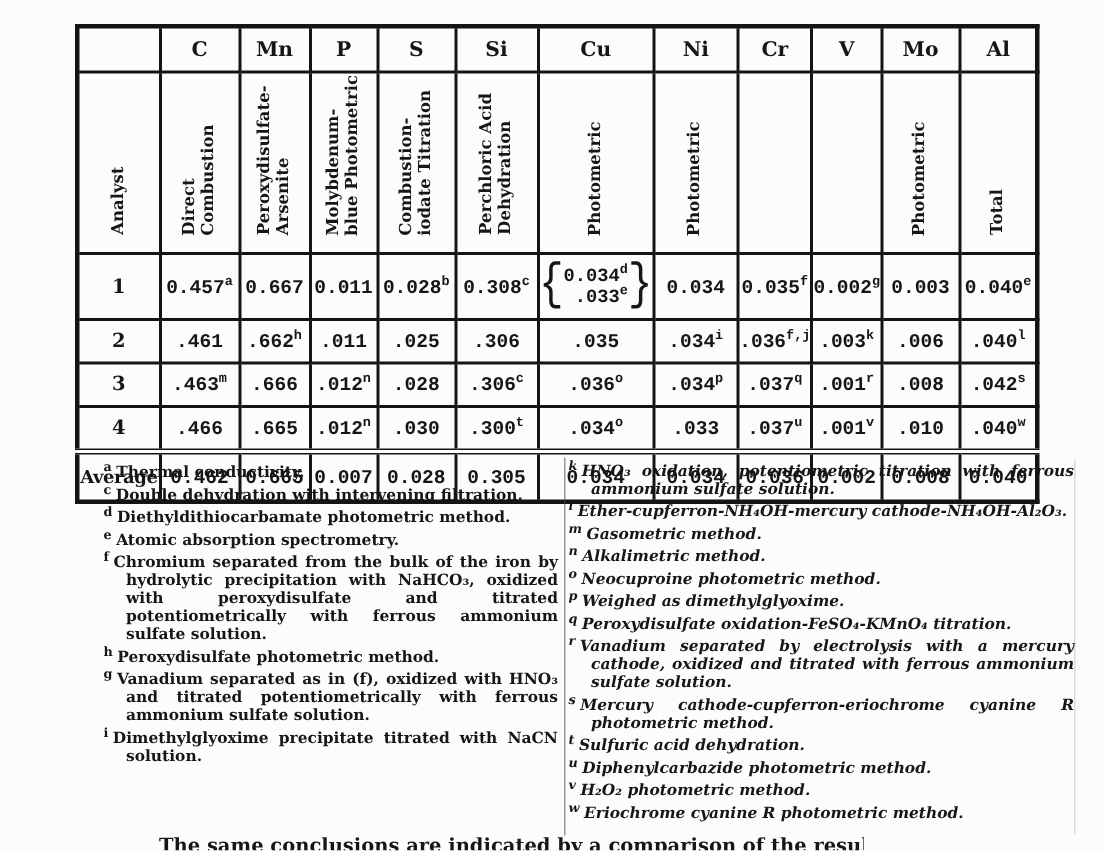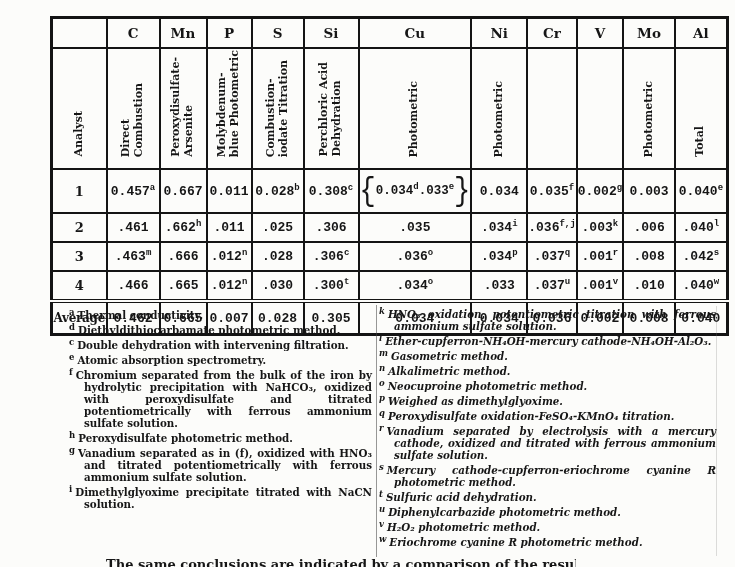--- a/index.html
+++ b/index.html
@@ -20,21 +20,21 @@
     font-size:11px;font-weight:700;line-height:1.18;white-space:pre-line;text-align:left;
   }
   td.val{font-size:13px;font-weight:700;text-align:center;height:25px;padding:1px 0;font-family:Liberation Mono, monospace;}
   tr.r1 td.val{height:40px;}
   td.rowlab{font-size:13px;font-weight:700;text-align:center;}
   tr.avg td{border-top:4px double #141414;height:28px;}
   tr.avg td.rowlab{font-size:12px;letter-spacing:-0.3px;text-align:center;}
   sup{font-size:9px;font-weight:700;line-height:0;}
   .brace-wrap{display:flex;align-items:center;justify-content:center;gap:0;}
   .brace{font-size:27px;font-weight:400;line-height:0.9;transform:scaleY(1.25);}
-  .stack{display:flex;flex-direction:row;}
+  .stack{display:flex;flex-direction:column;}
   .stack .line{font-size:12.5px;font-weight:700;line-height:1.15;text-align:right;white-space:nowrap;}
 
   
   .fncol{position:absolute;font-size:10.3px;line-height:12px;font-weight:700;}
   .fncol-left{left:76px;top:309px;width:296px;}
   .fncol-right{left:386px;top:308px;width:330px;font-style:italic;}
   .fn{margin-bottom:3px;padding-left:8px;text-indent:-15px;text-align:justify;}
   .fn sup{font-size:8.5px;padding-right:3px;}
   .coldivider{position:absolute;left:376px;top:305px;width:1px;height:252px;background:#444;opacity:.55;}
   .edgemark{position:absolute;left:716px;top:306px;width:1px;height:250px;background:#777;opacity:.25;}
@@ -183,22 +183,22 @@
           </tr>
         </tbody>
     </table>
   </div>
 
   <div class="coldivider"></div>
   <div class="edgemark"></div>
 
   <div class="fncol fncol-left" id="fn-left">
       <div class="fn"><sup>a</sup>Thermal conductivity.</div>
+      <div class="fn"><sup>c</sup>Double dehydration with intervening filtration.</div>
       <div class="fn"><sup>d</sup>Diethyldithiocarbamate photometric method.</div>
-      <div class="fn"><sup>c</sup>Double dehydration with intervening filtration.</div>
       <div class="fn"><sup>e</sup>Atomic absorption spectrometry.</div>
       <div class="fn"><sup>f</sup>Chromium separated from the bulk of the iron by hydrolytic precipitation with NaHCO₃, oxidized with peroxydisulfate and titrated potentiometrically with ferrous ammonium sulfate solution.</div>
       <div class="fn"><sup>h</sup>Peroxydisulfate photometric method.</div>
       <div class="fn"><sup>g</sup>Vanadium separated as in (f), oxidized with HNO₃ and titrated potentiometrically with ferrous ammonium sulfate solution.</div>
       <div class="fn"><sup>i</sup>Dimethylglyoxime precipitate titrated with NaCN solution.</div>
     </div>
   <div class="fncol fncol-right" id="fn-right">
       <div class="fn"><sup>k</sup>HNO₃ oxidation, potentiometric titration with ferrous ammonium sulfate solution.</div>
       <div class="fn"><sup>l</sup>Ether-cupferron-NH₄OH-mercury cathode-NH₄OH-Al₂O₃.</div>
       <div class="fn"><sup>m</sup>Gasometric method.</div>

